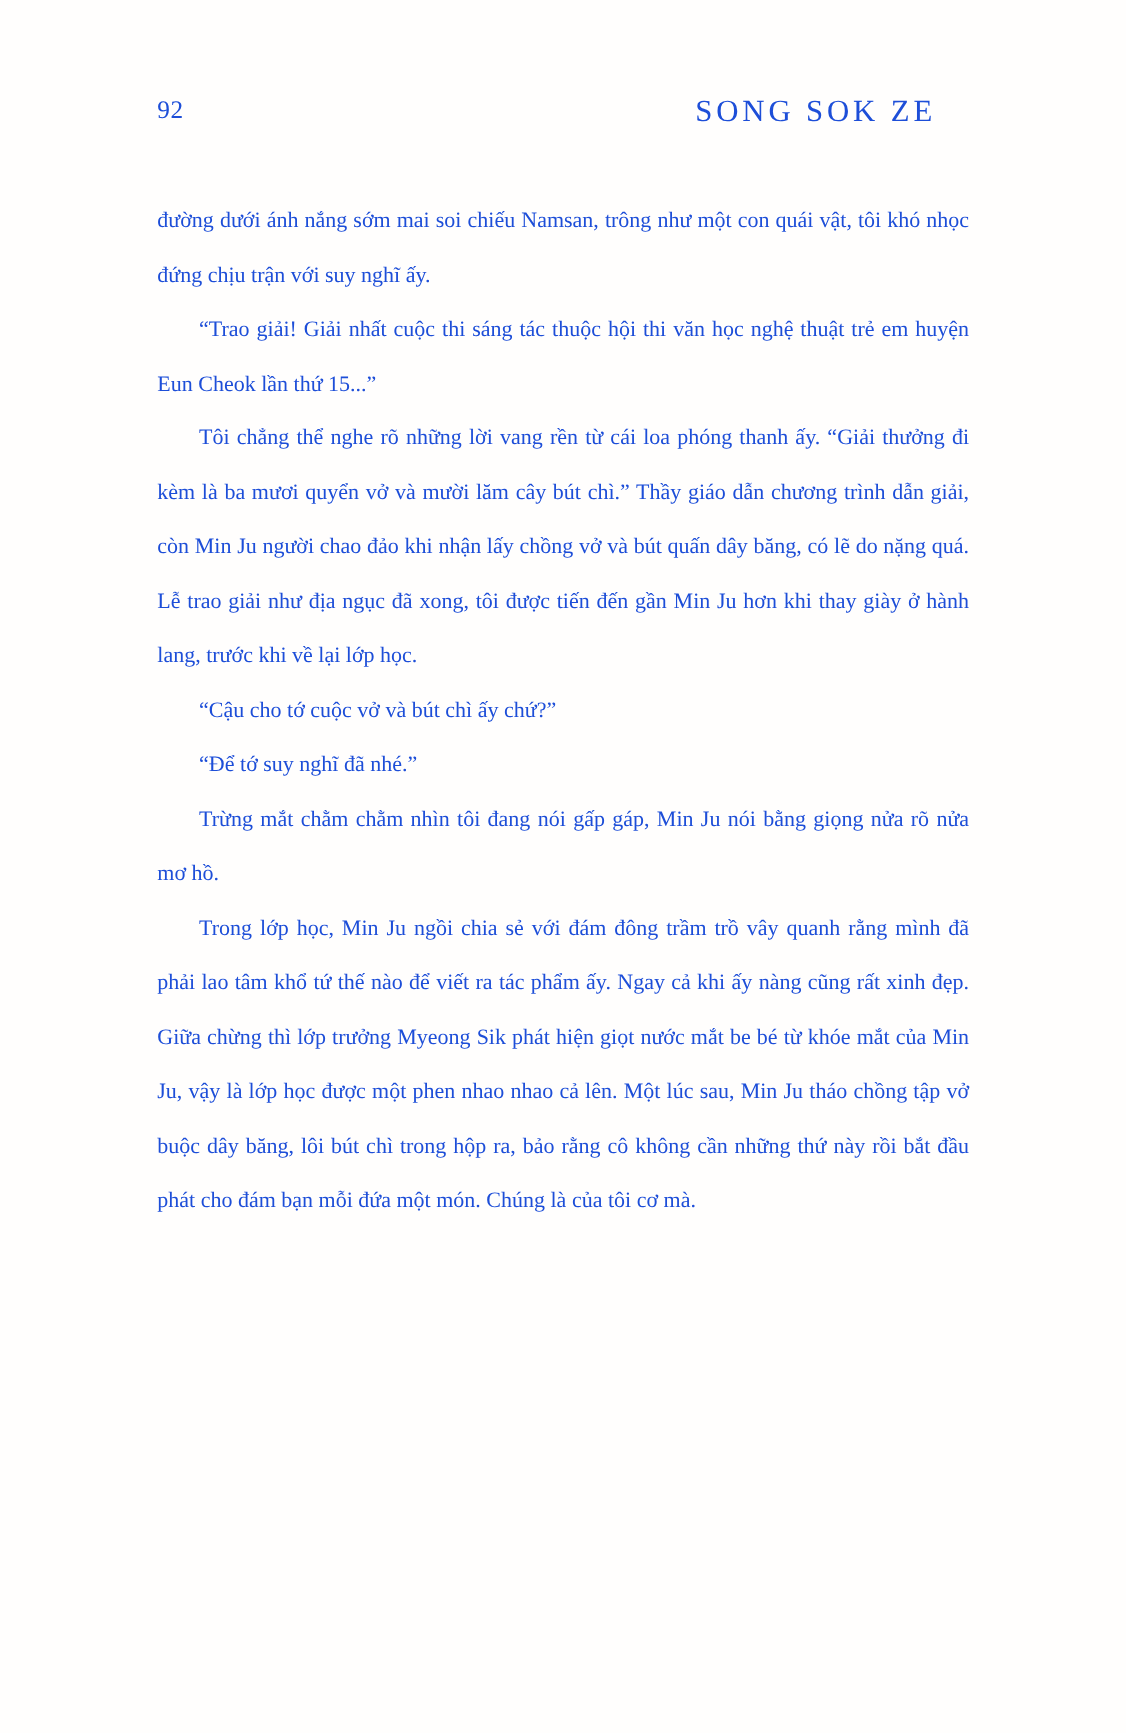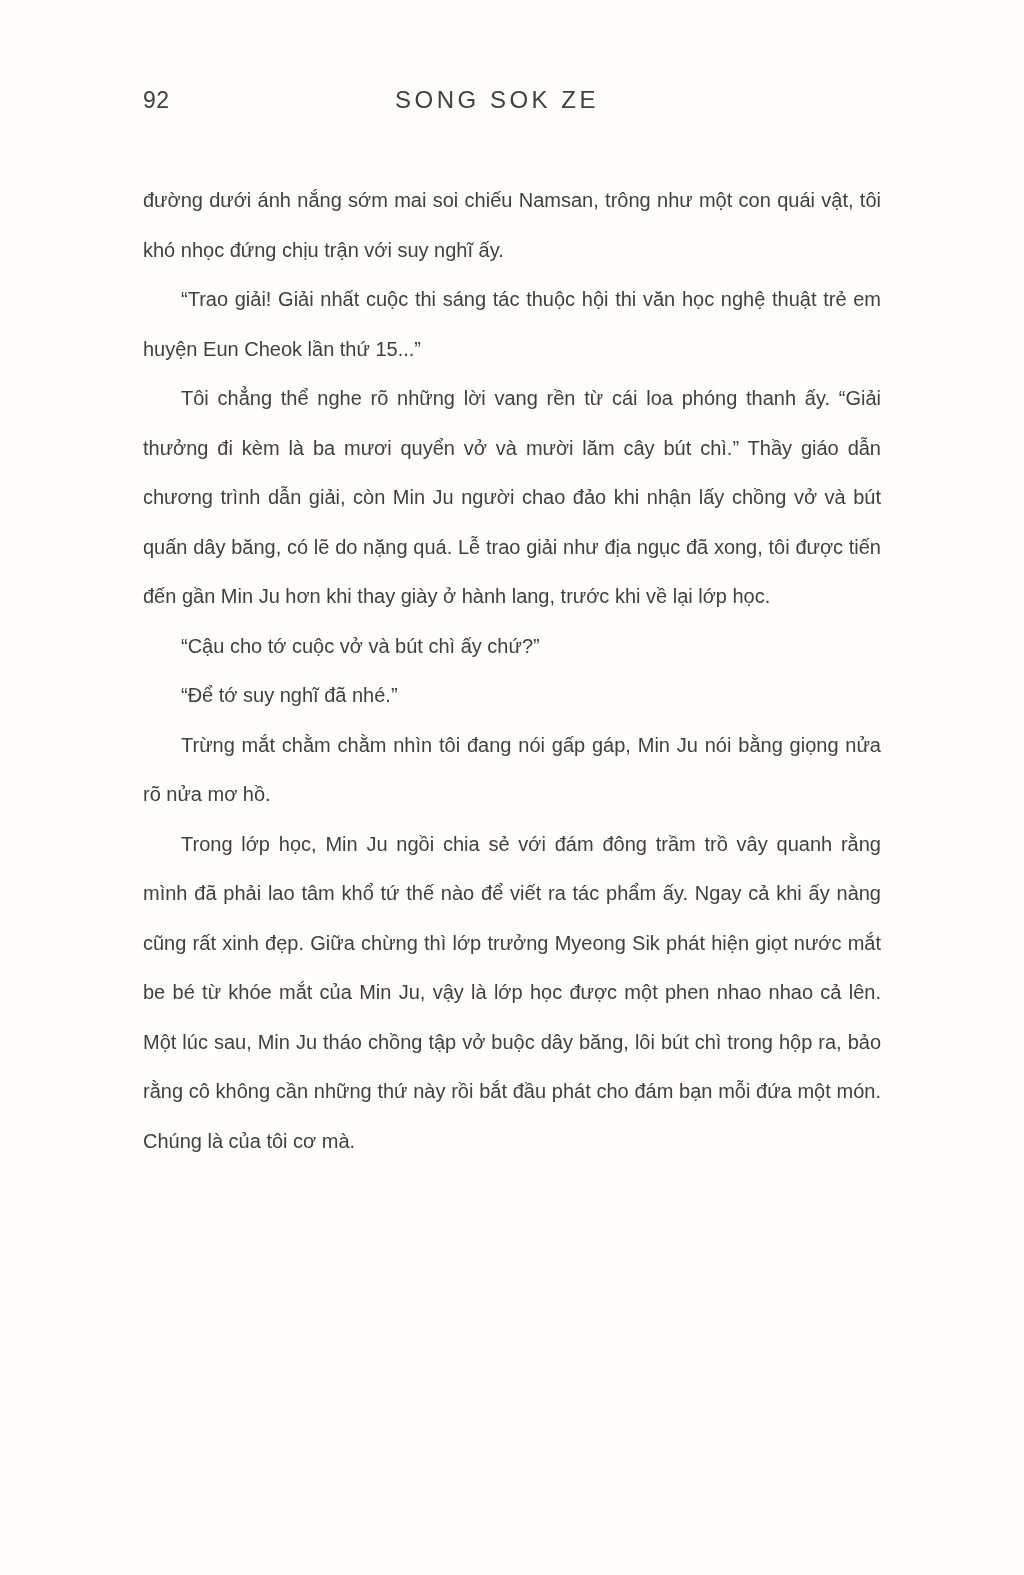--- a/index.html
+++ b/index.html
@@ -6,22 +6,22 @@
     margin: 0;
     padding: 0;
     background: #e8e8e8;
   }
   .page {
     position: relative;
     width: 1024px;
     height: 1575px;
     margin: 0 auto;
     background: #fffefd;
-    font-family: Liberation Sans, sans-serif;
-    color: #404040;
+    font-family: Liberation Serif, serif;
+    color: #1d4ed8;
     overflow: hidden;
     box-sizing: border-box;
   }
   .page-header {
     position: absolute;
     top: 86px;
     left: 143px;
     width: 738px;
     height: 30px;
   }
@@ -30,22 +30,22 @@
     left: 0;
     top: 1px;
     font-size: 23px;
     letter-spacing: 0.5px;
   }
   .running-title {
     position: absolute;
     left: 0;
     right: 30px;
     top: 0;
-    text-align: center;
-    font-size: 24px;
+    text-align: right;
+    font-size: 28px;
     letter-spacing: 3.5px;
   }
   .text-block {
     position: absolute;
     top: 176px;
     left: 143px;
     width: 738px;
     font-size: 20px;
     line-height: 49.5px;
     text-align: justify;

